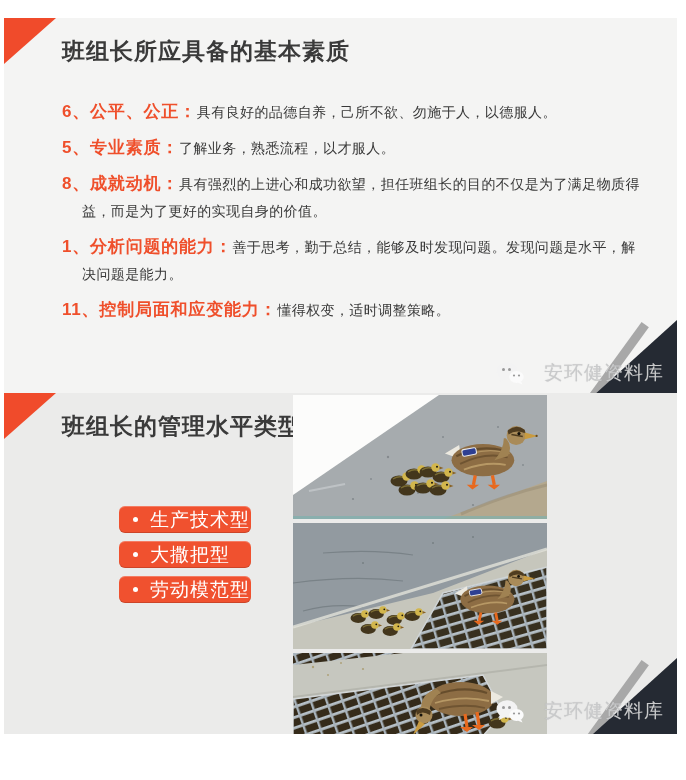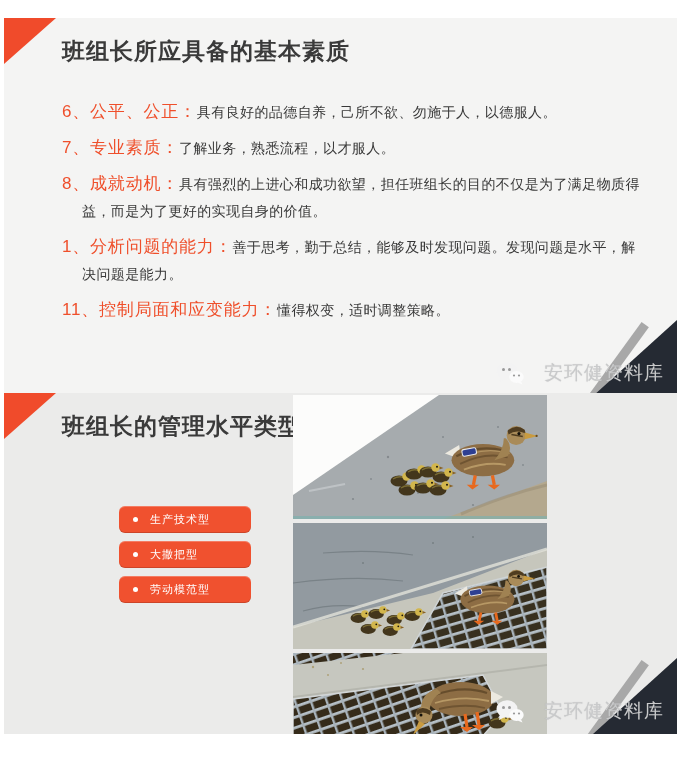--- a/index.html
+++ b/index.html
@@ -16,29 +16,29 @@
     border-bottom:76px solid #252a33;border-left:84px solid transparent;}
   .stripe{position:absolute;right:12px;bottom:28px;width:96px;height:9px;
     background:#a8a8a8;transform:rotate(-54deg);}
   .slide-title{
     margin:16px 0 0 58px;font-size:23px;line-height:34px;font-weight:bold;
     color:#3a3a3a;letter-spacing:1px;position:relative;z-index:1;
   }
   .items{margin:30px 34px 0 58px;}
   .item{margin:0 0 8px 0;padding-left:20px;text-indent:-20px;
     font-size:14px;line-height:27px;color:#383838;letter-spacing:0.4px;}
-  .item-label{color:#ef4f2b;font-weight:normal;font-size:17px;letter-spacing:0.8px;}
+  .item-label{color:#ef4f2b;font-weight:bold;font-size:17px;letter-spacing:0.8px;}
   .watermark{position:absolute;right:13px;bottom:10px;display:flex;align-items:center;
     gap:20px;z-index:3;}
   .watermark-text{font-size:19px;color:#c9cacb;letter-spacing:1px;
     text-shadow:0 0 1px rgba(120,120,120,0.25);}
   .btn-col{position:absolute;left:115px;top:113px;z-index:1;}
   .type-btn{width:132px;height:27px;margin-bottom:8px;border-radius:6px;
     background:#f0512f;color:#ffffff;display:flex;align-items:center;gap:12px;
-    padding-left:14px;box-sizing:border-box;font-size:11px;letter-spacing:1px;
+    padding-left:14px;box-sizing:border-box;font-size:19px;letter-spacing:1px;
     box-shadow:inset 0 1px 0 rgba(255,255,255,0.25), inset 0 -1px 0 rgba(0,0,0,0.15);
     cursor:pointer;}
   .btn-dot{width:5px;height:5px;border-radius:50%;background:#ffffff;flex:0 0 auto;}
   .photo-col{position:absolute;left:289px;top:2px;width:254px;z-index:2;}
   .photo-col svg{display:block;}
   .photo-gap{height:4px;}
   .defs-holder{position:absolute;width:0;height:0;overflow:hidden;}
 </style>
 </head>
 <body>
@@ -73,21 +73,21 @@
       <polygon points="19.5,4.5 23.5,6 19.5,7.5" fill="#8a6325"></polygon>
     </g>
   </defs>
 </svg>
 
 <section class="slide slide1">
   <div class="corner-red"></div>
   <h1 class="slide-title">班组长所应具备的基本素质</h1>
   <div class="items">
     <p class="item"><span class="item-label">6、公平、公正：</span><span>具有良好的品德自养，己所不欲、勿施于人，以德服人。</span></p>
-    <p class="item"><span class="item-label">7、专业素质：</span><span>了解业务，熟悉流程，以才服人。</span></p>
+    <p class="item"><span class="item-label">5、专业素质：</span><span>了解业务，熟悉流程，以才服人。</span></p>
     <p class="item"><span class="item-label">8、成就动机：</span><span>具有强烈的上进心和成功欲望，担任班组长的目的不仅是为了满足物质得益，而是为了更好的实现自身的价值。</span></p>
     <p class="item"><span class="item-label">1、分析问题的能力：</span><span>善于思考，勤于总结，能够及时发现问题。发现问题是水平，解决问题是能力。</span></p>
     <p class="item"><span class="item-label">11、控制局面和应变能力：</span><span>懂得权变，适时调整策略。</span></p>
   </div>
   <div class="stripe"></div>
   <div class="corner-dark"></div>
   <div class="watermark">
     <svg width="28" height="24" viewBox="0 0 28 24">
       <ellipse cx="11" cy="10" rx="10.5" ry="8.8" fill="#f3f3f3"></ellipse>
       <polygon points="4,16 3,21 9,18" fill="#f3f3f3"></polygon>

